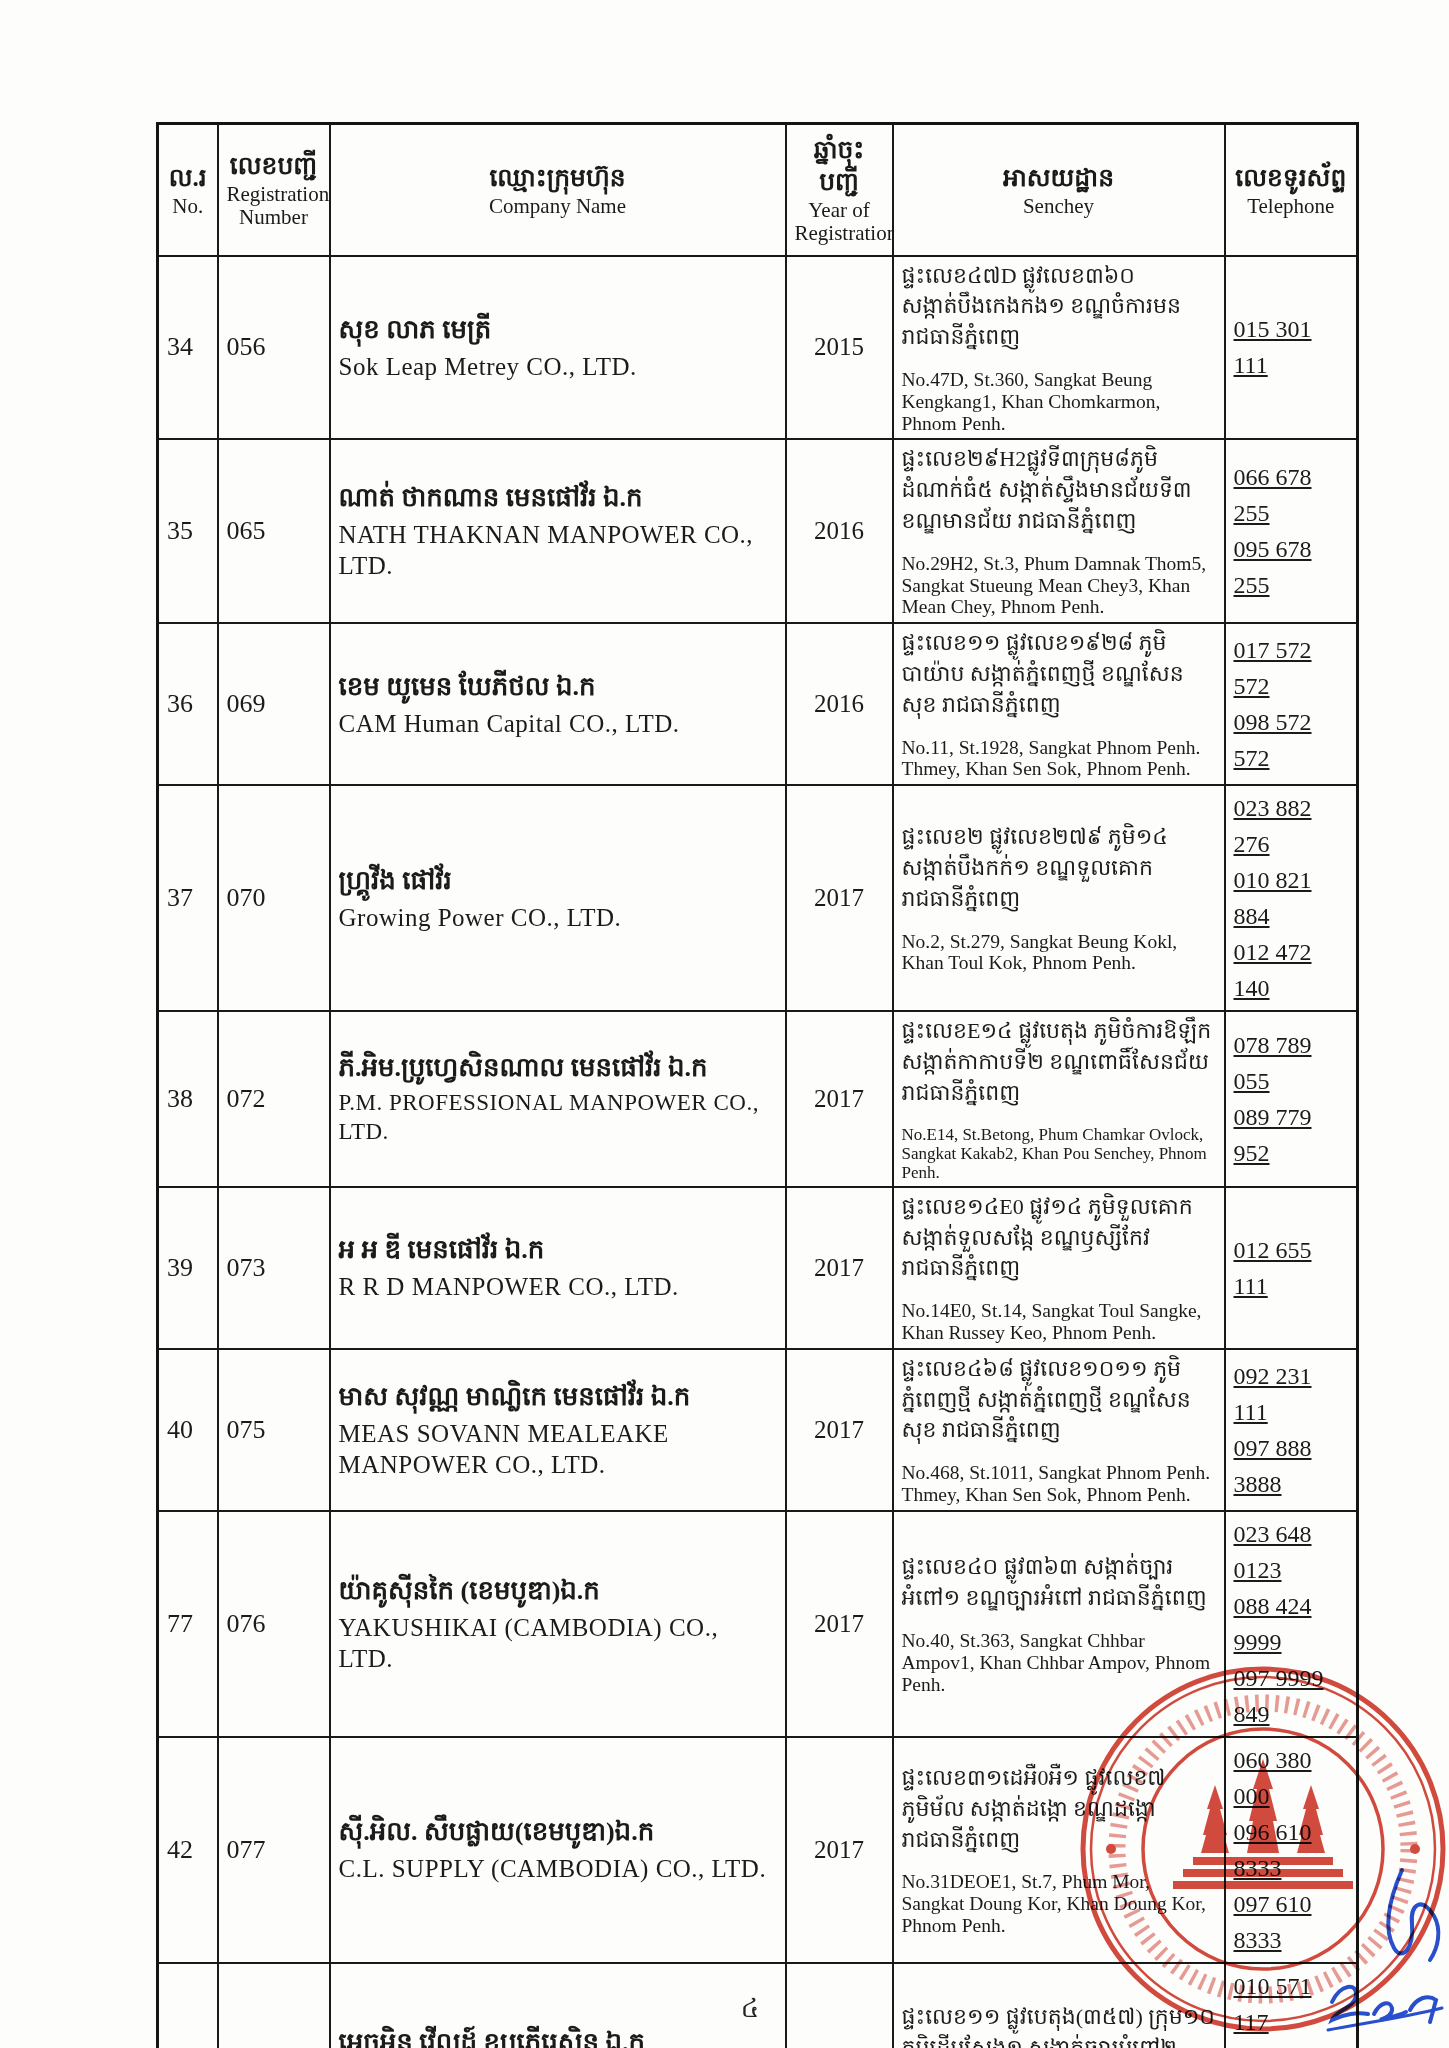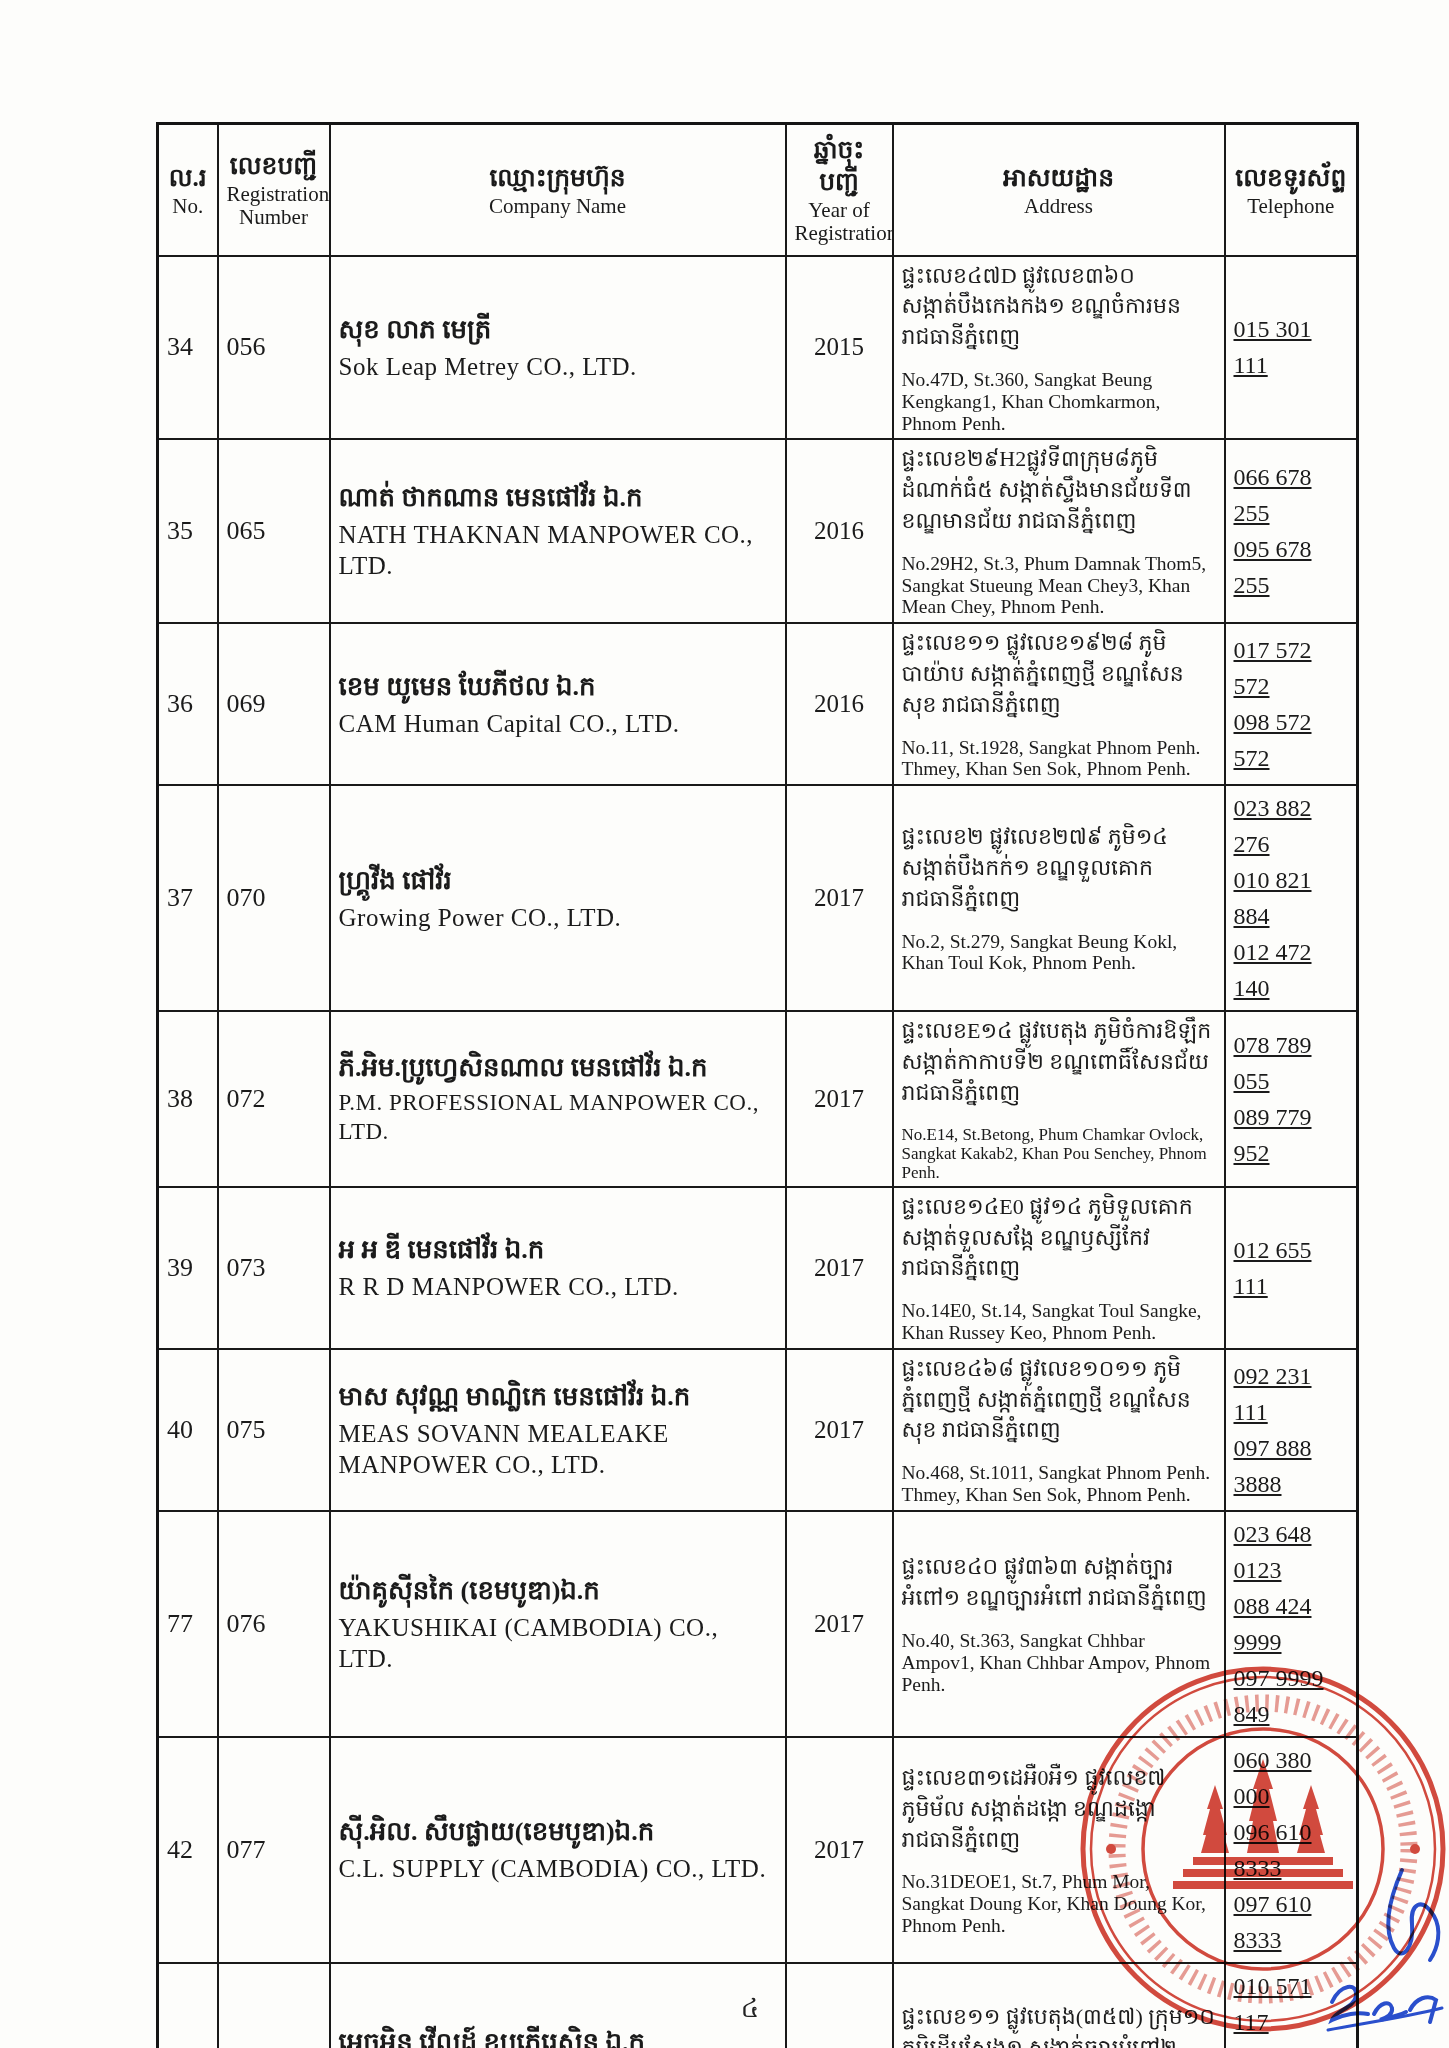--- a/index.html
+++ b/index.html
@@ -79,21 +79,21 @@
       <th>
         <div class="hdr-kh">ឈ្មោះក្រុមហ៊ុន</div>
         <div class="hdr-en">Company Name</div>
       </th>
       <th>
         <div class="hdr-kh">ឆ្នាំចុះបញ្ជី</div>
         <div class="hdr-en">Year of Registration</div>
       </th>
       <th>
         <div class="hdr-kh">អាសយដ្ឋាន</div>
-        <div class="hdr-en">Address</div>
+        <div class="hdr-en">Senchey</div>
       </th>
       <th>
         <div class="hdr-kh">លេខទូរស័ព្ទ</div>
         <div class="hdr-en">Telephone</div>
       </th>
     </tr>
 
     <tr style="height:140px">
       <td class="c-no">34</td>
       <td class="c-reg">056</td>

